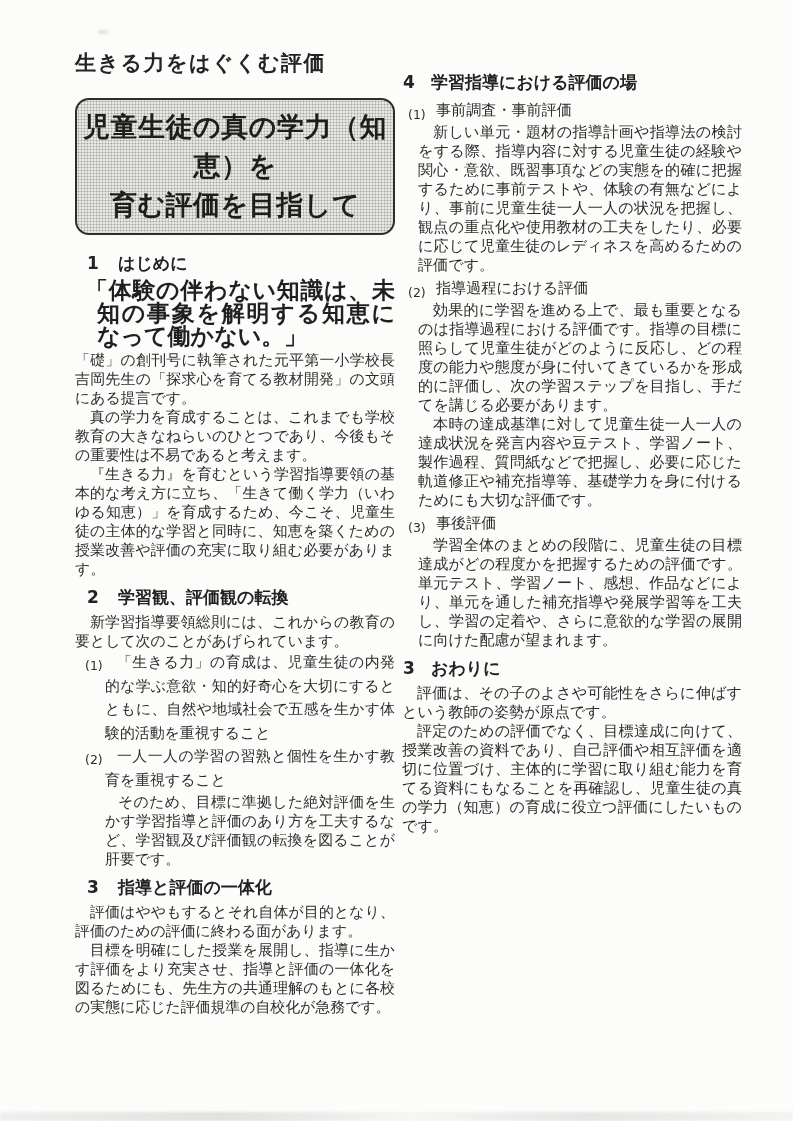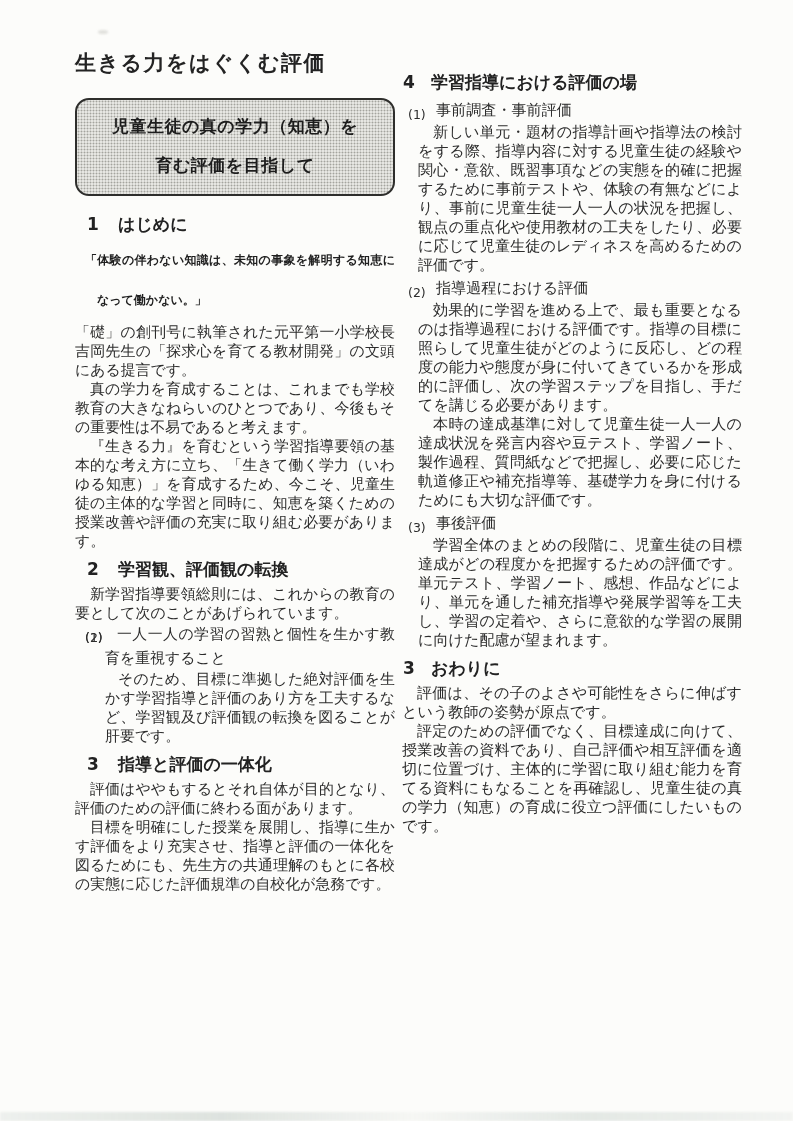--- a/index.html
+++ b/index.html
@@ -33,44 +33,44 @@
     border: 2px solid #2e2e2c;
     border-radius: 14px;
     margin: 0 0 16px 0;
     padding: 7px 4px 9px 4px;
     text-align: center;
     background-color: #e6e6e2;
     background-image: radial-gradient(circle, #a4a49e 0.75px, rgba(0,0,0,0) 1.15px);
     background-size: 3px 3px;
   }
   .box-line {
-    font-size: 17px;
+    font-size: 27px;
     font-weight: bold;
     line-height: 39px;
     color: #1d1d1d;
     letter-spacing: 0.5px;
   }
 
   
   .sec-h {
     display: flex;
     font-weight: bold;
     font-size: 17px;
     line-height: 25px;
     color: #222;
     margin: 6px 0 3px 0;
   }
   .col-left .sec-h .num { padding-left: 12px; width: 43px; box-sizing: border-box; flex: none; }
   .col-right .sec-h .num { padding-left: 1px; width: 29px; box-sizing: border-box; flex: none; }
 
   
   .quote {
-    font-size: 12px;
+    font-size: 23px;
     font-weight: bold;
-    line-height: 40px;
+    line-height: 23px;
     color: #1f1f1f;
     padding-left: 22px;
     text-indent: -12px;
     text-align: justify;
     margin: 2px 0 3px 0;
   }
 
   
   p.body {
     margin: 0;
@@ -153,20 +153,21 @@
     <p class="body p-indent">真の学力を育成することは、これまでも学校教育の大きなねらいのひとつであり、今後もその重要性は不易であると考えます。</p>
     <p class="body p-indent">『生きる力』を育むという学習指導要領の基本的な考え方に立ち、「生きて働く学力（いわゆる知恵）」を育成するため、今こそ、児童生徒の主体的な学習と同時に、知恵を築くための授業改善や評価の充実に取り組む必要があります。</p>
 
     <div class="sec-h">
       <span class="num">2</span>
       <span>学習観、評価観の転換</span>
     </div>
     <p class="body p-indent">新学習指導要領総則には、これからの教育の要として次のことがあげられています。</p>
     <div class="li">
       <span class="marker">(1)</span>
+      <span>「生きる力」の育成は、児童生徒の内発的な学ぶ意欲・知的好奇心を大切にするとともに、自然や地域社会で五感を生かす体験的活動を重視すること</span>
     </div>
     <div class="li">
       <span class="marker">(2)</span>
       <span>一人一人の学習の習熟と個性を生かす教育を重視すること</span>
     </div>
     <p class="body sub-para">そのため、目標に準拠した絶対評価を生かす学習指導と評価のあり方を工夫するなど、学習観及び評価観の転換を図ることが肝要です。</p>
 
     <div class="sec-h">
       <span class="num">3</span>
       <span>指導と評価の一体化</span>

